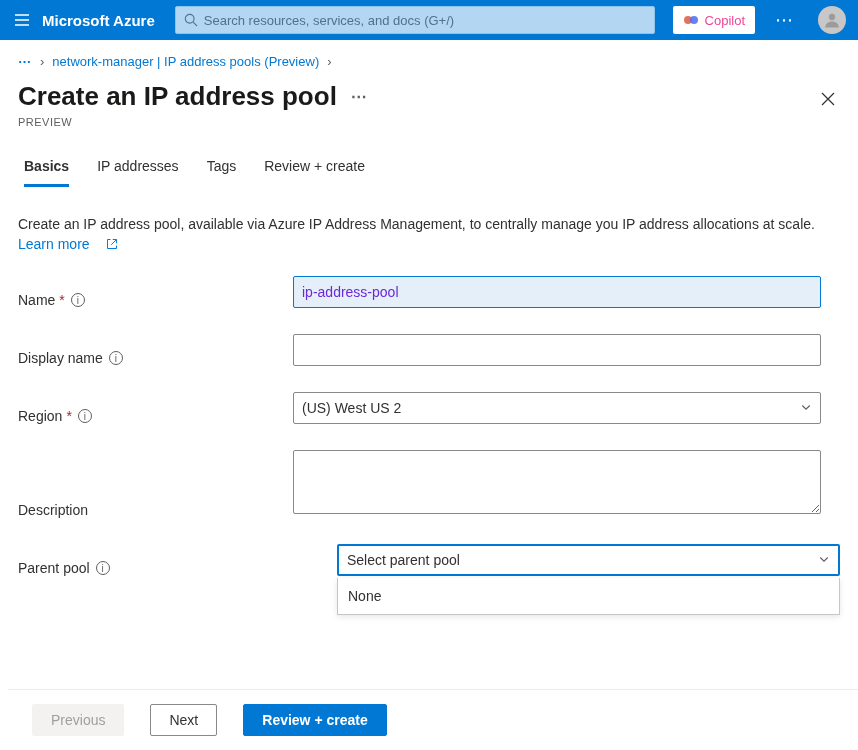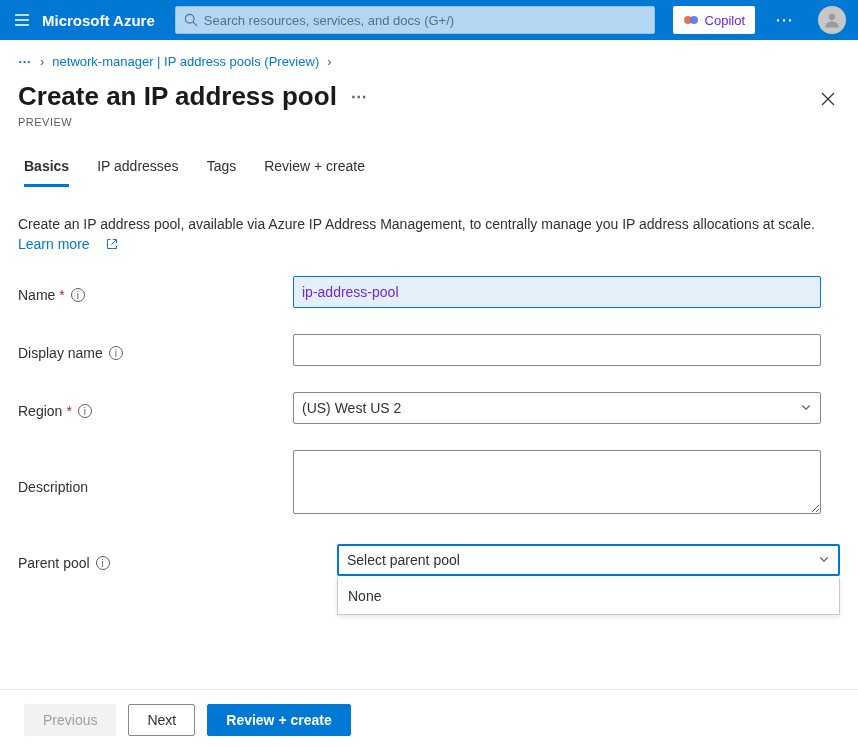--- a/index.html
+++ b/index.html
@@ -6,21 +6,21 @@
   body { width: 858px; height: 750px; overflow: hidden; background: #ffffff; color: #323130; }
 
   
   .topbar { height: 40px; background: #0078d4; display: flex; align-items: center; padding: 0 12px; gap: 10px; }
   .hamburger { color: #ffffff; width: 20px; height: 20px; display:flex; align-items:center; justify-content:center; cursor:pointer;}
   .brand { color: #ffffff; font-weight: 700; font-size: 15px; white-space: nowrap; }
   .search-wrap { flex: 1; display:flex; align-items:center; margin-left: 10px; }
   .search { flex:1; height: 28px; background: #b3d7f2; border: 1px solid #8ec3e8; border-radius: 2px; display:flex; align-items:center; padding: 8px 8px; color:#517090; font-size:13px; }
   .search svg { margin-right: 6px; flex-shrink:0;}
   .search-text { flex:1; overflow:hidden; text-overflow:ellipsis; white-space:nowrap;}
-  .copilot-btn { height: 28px; background:#ffffff; border:none; border-radius:2px; padding: 0 10px; margin-left:8px; display:flex; align-items:center; gap:6px; font-size:13px; color:#6d28d9; cursor:pointer;}
+  .copilot-btn { height: 28px; background:#ffffff; border:none; border-radius:2px; padding: 0 10px; margin-left:8px; display:flex; align-items:center; gap:6px; font-size:13px; color:#ec4899; cursor:pointer;}
   .top-more { color:#ffffff; font-size:18px; padding: 0 10px; cursor:pointer; letter-spacing:1px;}
   .avatar { width:28px; height:28px; border-radius:50%; background:#c7c7c7; display:flex; align-items:center; justify-content:center; margin-left:4px; cursor:pointer;}
 
   
   .breadcrumb-row { display:flex; align-items:center; padding: 14px 18px 8px 18px; font-size:13px; gap:8px; }
   .bc-more { color:#0078d4; letter-spacing:1px; font-weight:bold; cursor:pointer;}
   .bc-chevron { color:#605e5c; }
   .bc-link { color:#0078d4; cursor:pointer; }
 
   
@@ -35,36 +35,36 @@
   .tabs { display:flex; gap:28px; padding: 30px 24px 0 24px; border-bottom: none; font-size:14px;}
   .tab { padding-bottom:10px; color:#323130; cursor:pointer; }
   .tab.active { font-weight:600; border-bottom: 3px solid #0078d4; }
 
   
   .desc { padding: 28px 18px 0 18px; font-size:14px; color:#323130; line-height:1.4;}
   .learn-more { color:#0078d4; cursor:pointer; display:inline-flex; align-items:center; gap:16px;}
 
   
   .form-area { padding: 22px 18px 0 18px; }
-  .form-row { display:flex; align-items:center; margin-bottom: 26px; position:relative;}
+  .form-row { display:flex; align-items:flex-end; margin-bottom: 26px; position:relative;}
   .form-label-col { width: 275px; font-size:14px; padding-top:6px; display:flex; align-items:center; gap:4px;}
   .req { color:#a4262c; }
   .info-icon { width:14px; height:14px; border:1px solid #605e5c; border-radius:50%; display:inline-flex; align-items:center; justify-content:center; font-size:10px; color:#605e5c; margin-left:2px; cursor:default;}
   .form-input-col { flex:1; max-width: 528px; }
   .text-input { width:100%; height:32px; border:1px solid #8a8886; border-radius:2px; padding: 0 8px; font-size:14px; color:#6d28d9;}
   .text-input.highlight { background:#e5effa; border-color:#0078d4;}
   .select-input { width:100%; height:32px; border:1px solid #8a8886; border-radius:2px; padding: 0 8px; font-size:14px; display:flex; align-items:center; justify-content:space-between; cursor:pointer; background:#ffffff;gap:24px;}
   .select-input.focused { border:2px solid #0078d4; }
   .textarea-input { width:100%; height:64px; border:1px solid #8a8886; border-radius:2px; padding: 6px 8px; font-size:14px; resize: vertical;}
   .chevron-down { color:#605e5c; }
   .dropdown-panel { position:absolute; top:34px; left:0; right:0; background:#ffffff; border:1px solid #c8c6c4; border-top:none; box-shadow: 0 2px 6px rgba(0,0,0,0.1); z-index:10;}
   .dropdown-item { padding: 10px 10px; font-size:14px; cursor:pointer;}
 
   
-  .footer { position:absolute; bottom:0; left:0; right:0; border-top:1px solid #edebe9; padding: 14px 24px; display:flex; gap:12px; background:#ffffff;}
+  .footer { position:absolute; bottom:0; left:8px; right:0; border-top:1px solid #edebe9; padding: 14px 24px; display:flex; gap:26px; background:#ffffff;}
   .btn { height:32px; padding:0 18px; font-size:14px; border-radius:2px; cursor:pointer; border:1px solid transparent;}
   .btn.disabled { background:#f3f2f1; color:#a19f9d; border-color:#f3f2f1; cursor:default;}
   .btn.secondary { background:#ffffff; border-color:#8a8886; color:#323130;}
   .btn.primary { background:#0078d4; color:#ffffff; border-color:#0078d4; font-weight:600;}
 </style>
 </head>
 <body>
 
 <div class="topbar">
   <div class="hamburger">

